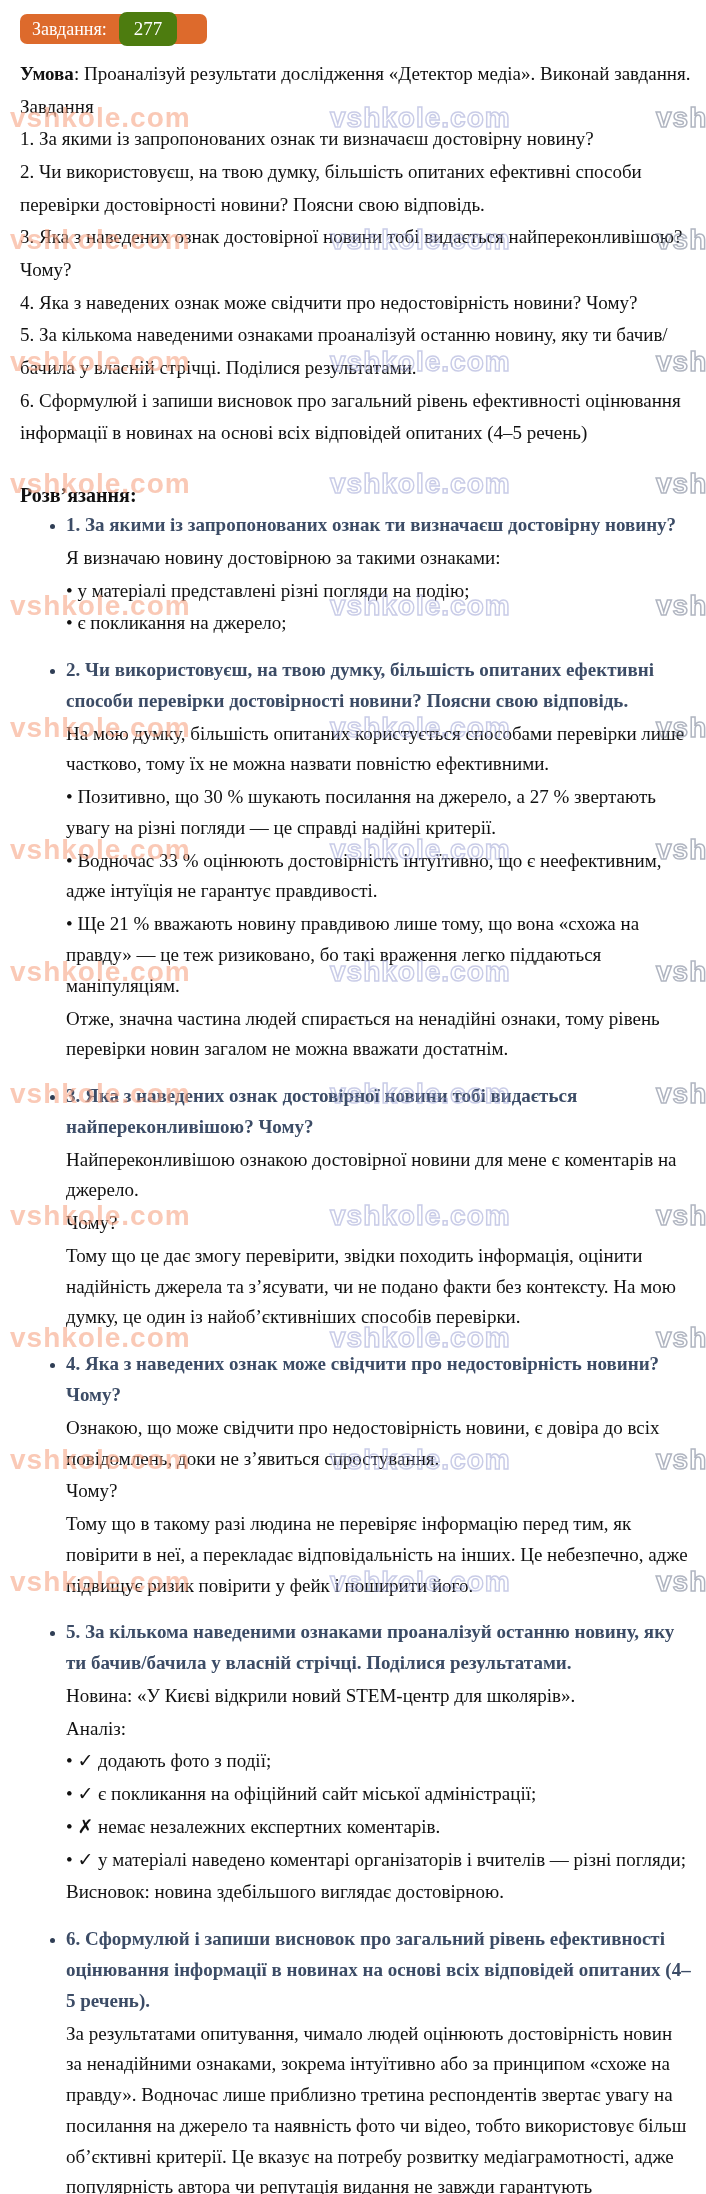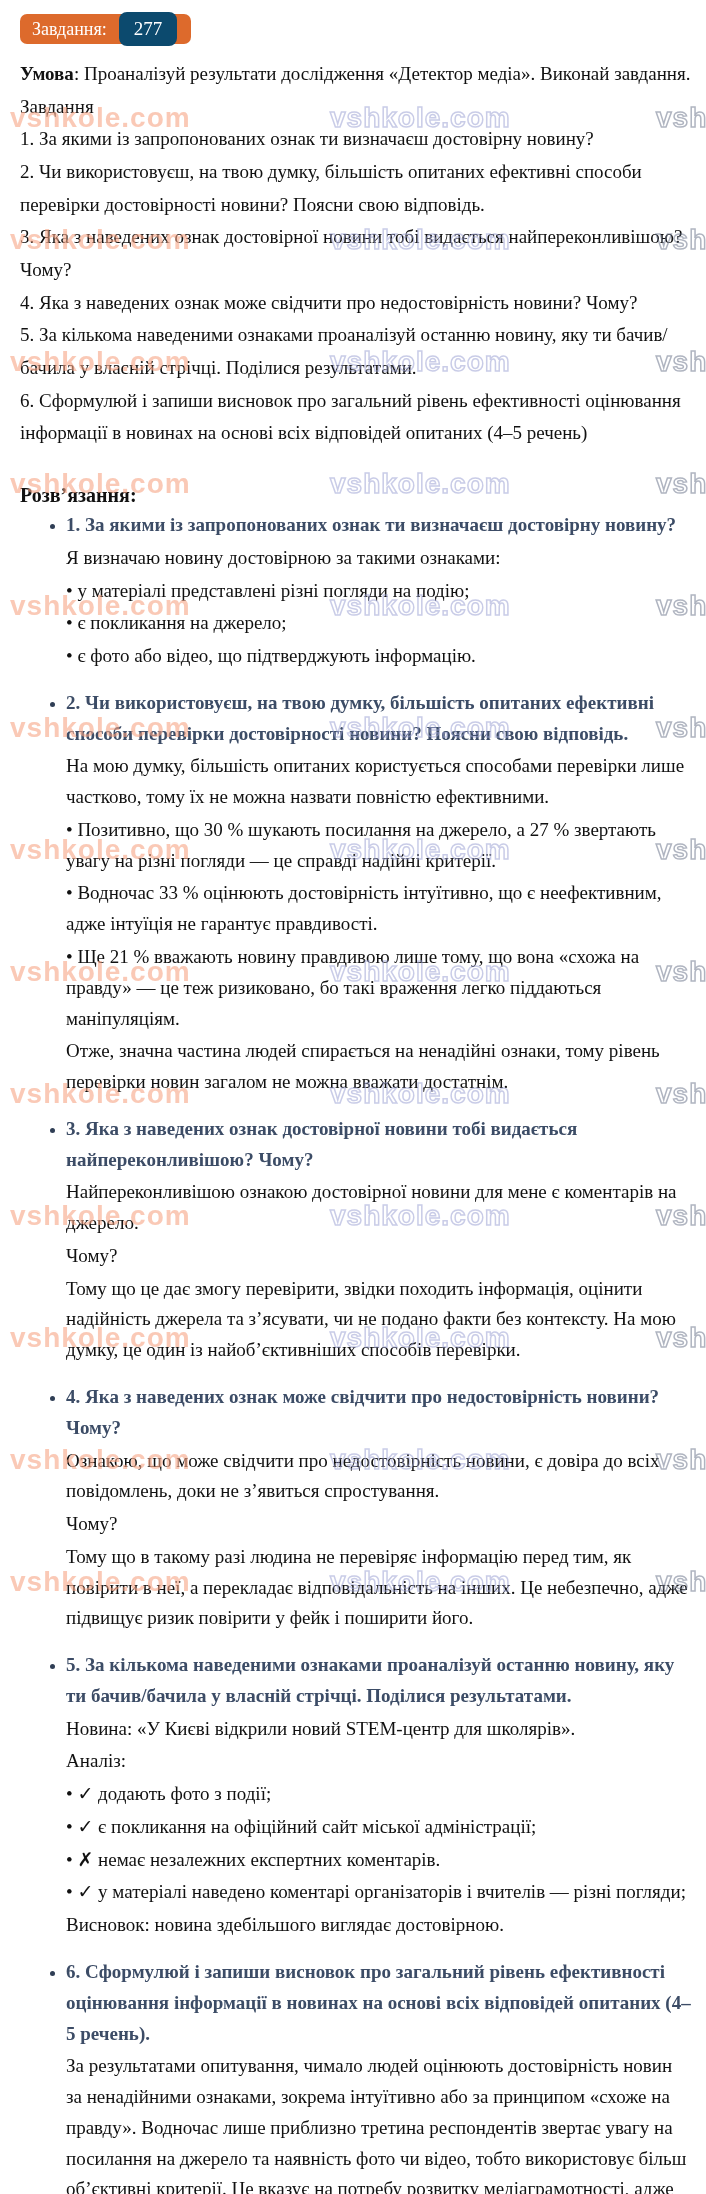--- a/index.html
+++ b/index.html
@@ -30,27 +30,27 @@
   }
   .wm-pink{color:rgba(246,165,133,0.60);}
   .wm-outline{color:transparent;-webkit-text-stroke:1.5px rgba(156,162,212,0.55);}
   .wm-right{-webkit-text-stroke:1.5px rgba(110,118,140,0.55);}
   
   .badge{
     display:inline-flex;
     align-items:center;
     background:#dd6a2c;
     border-radius:7px;
-    padding:3px 14px 3px 12px;
+    padding:3px 30px 3px 12px;
     margin:4px 0 14px 0;
     position:relative;
   }
   .badge-label{color:#ffffff;font-size:18px;}
   .badge-number{
-    background:#0c4a6e;
+    background:#4d7c0f;
     color:#ffffff;
     font-size:19px;
     border-radius:8px;
     padding:6px 15px;
     margin:-5px 0 -5px 12px;
   }
   
   .condition p{margin:0;line-height:1.72;}
   .condition .bold-label{font-weight:bold;}
   
@@ -138,21 +138,20 @@
 
     <p class="solution-title">Розв’язання:</p>
 
     <ul class="solution-list">
 
       <li>
         <p class="item-heading">1. За якими із запропонованих ознак ти визначаєш достовірну новину?</p>
         <p class="item-line">Я визначаю новину достовірною за такими ознаками:</p>
         <p class="item-line">• у матеріалі представлені різні погляди на подію;</p>
         <p class="item-line">• є покликання на джерело;</p>
-        <p class="item-line">• є фото або відео, що підтверджують інформацію.</p>
       </li>
 
       <li>
         <p class="item-heading">2. Чи використовуєш, на твою думку, більшість опитаних ефективні способи перевірки достовірності новини? Поясни свою відповідь.</p>
         <p class="item-line">На мою думку, більшість опитаних користується способами перевірки лише частково, тому їх не можна назвати повністю ефективними.</p>
         <p class="item-line">• Позитивно, що 30 % шукають посилання на джерело, а 27 % звертають увагу на різні погляди — це справді надійні критерії.</p>
         <p class="item-line">• Водночас 33 % оцінюють достовірність інтуїтивно, що є неефективним, адже інтуїція не гарантує правдивості.</p>
         <p class="item-line">• Ще 21 % вважають новину правдивою лише тому, що вона «схожа на правду» — це теж ризиковано, бо такі враження легко піддаються маніпуляціям.</p>
         <p class="item-line">Отже, значна частина людей спирається на ненадійні ознаки, тому рівень перевірки новин загалом не можна вважати достатнім.</p>
       </li>

